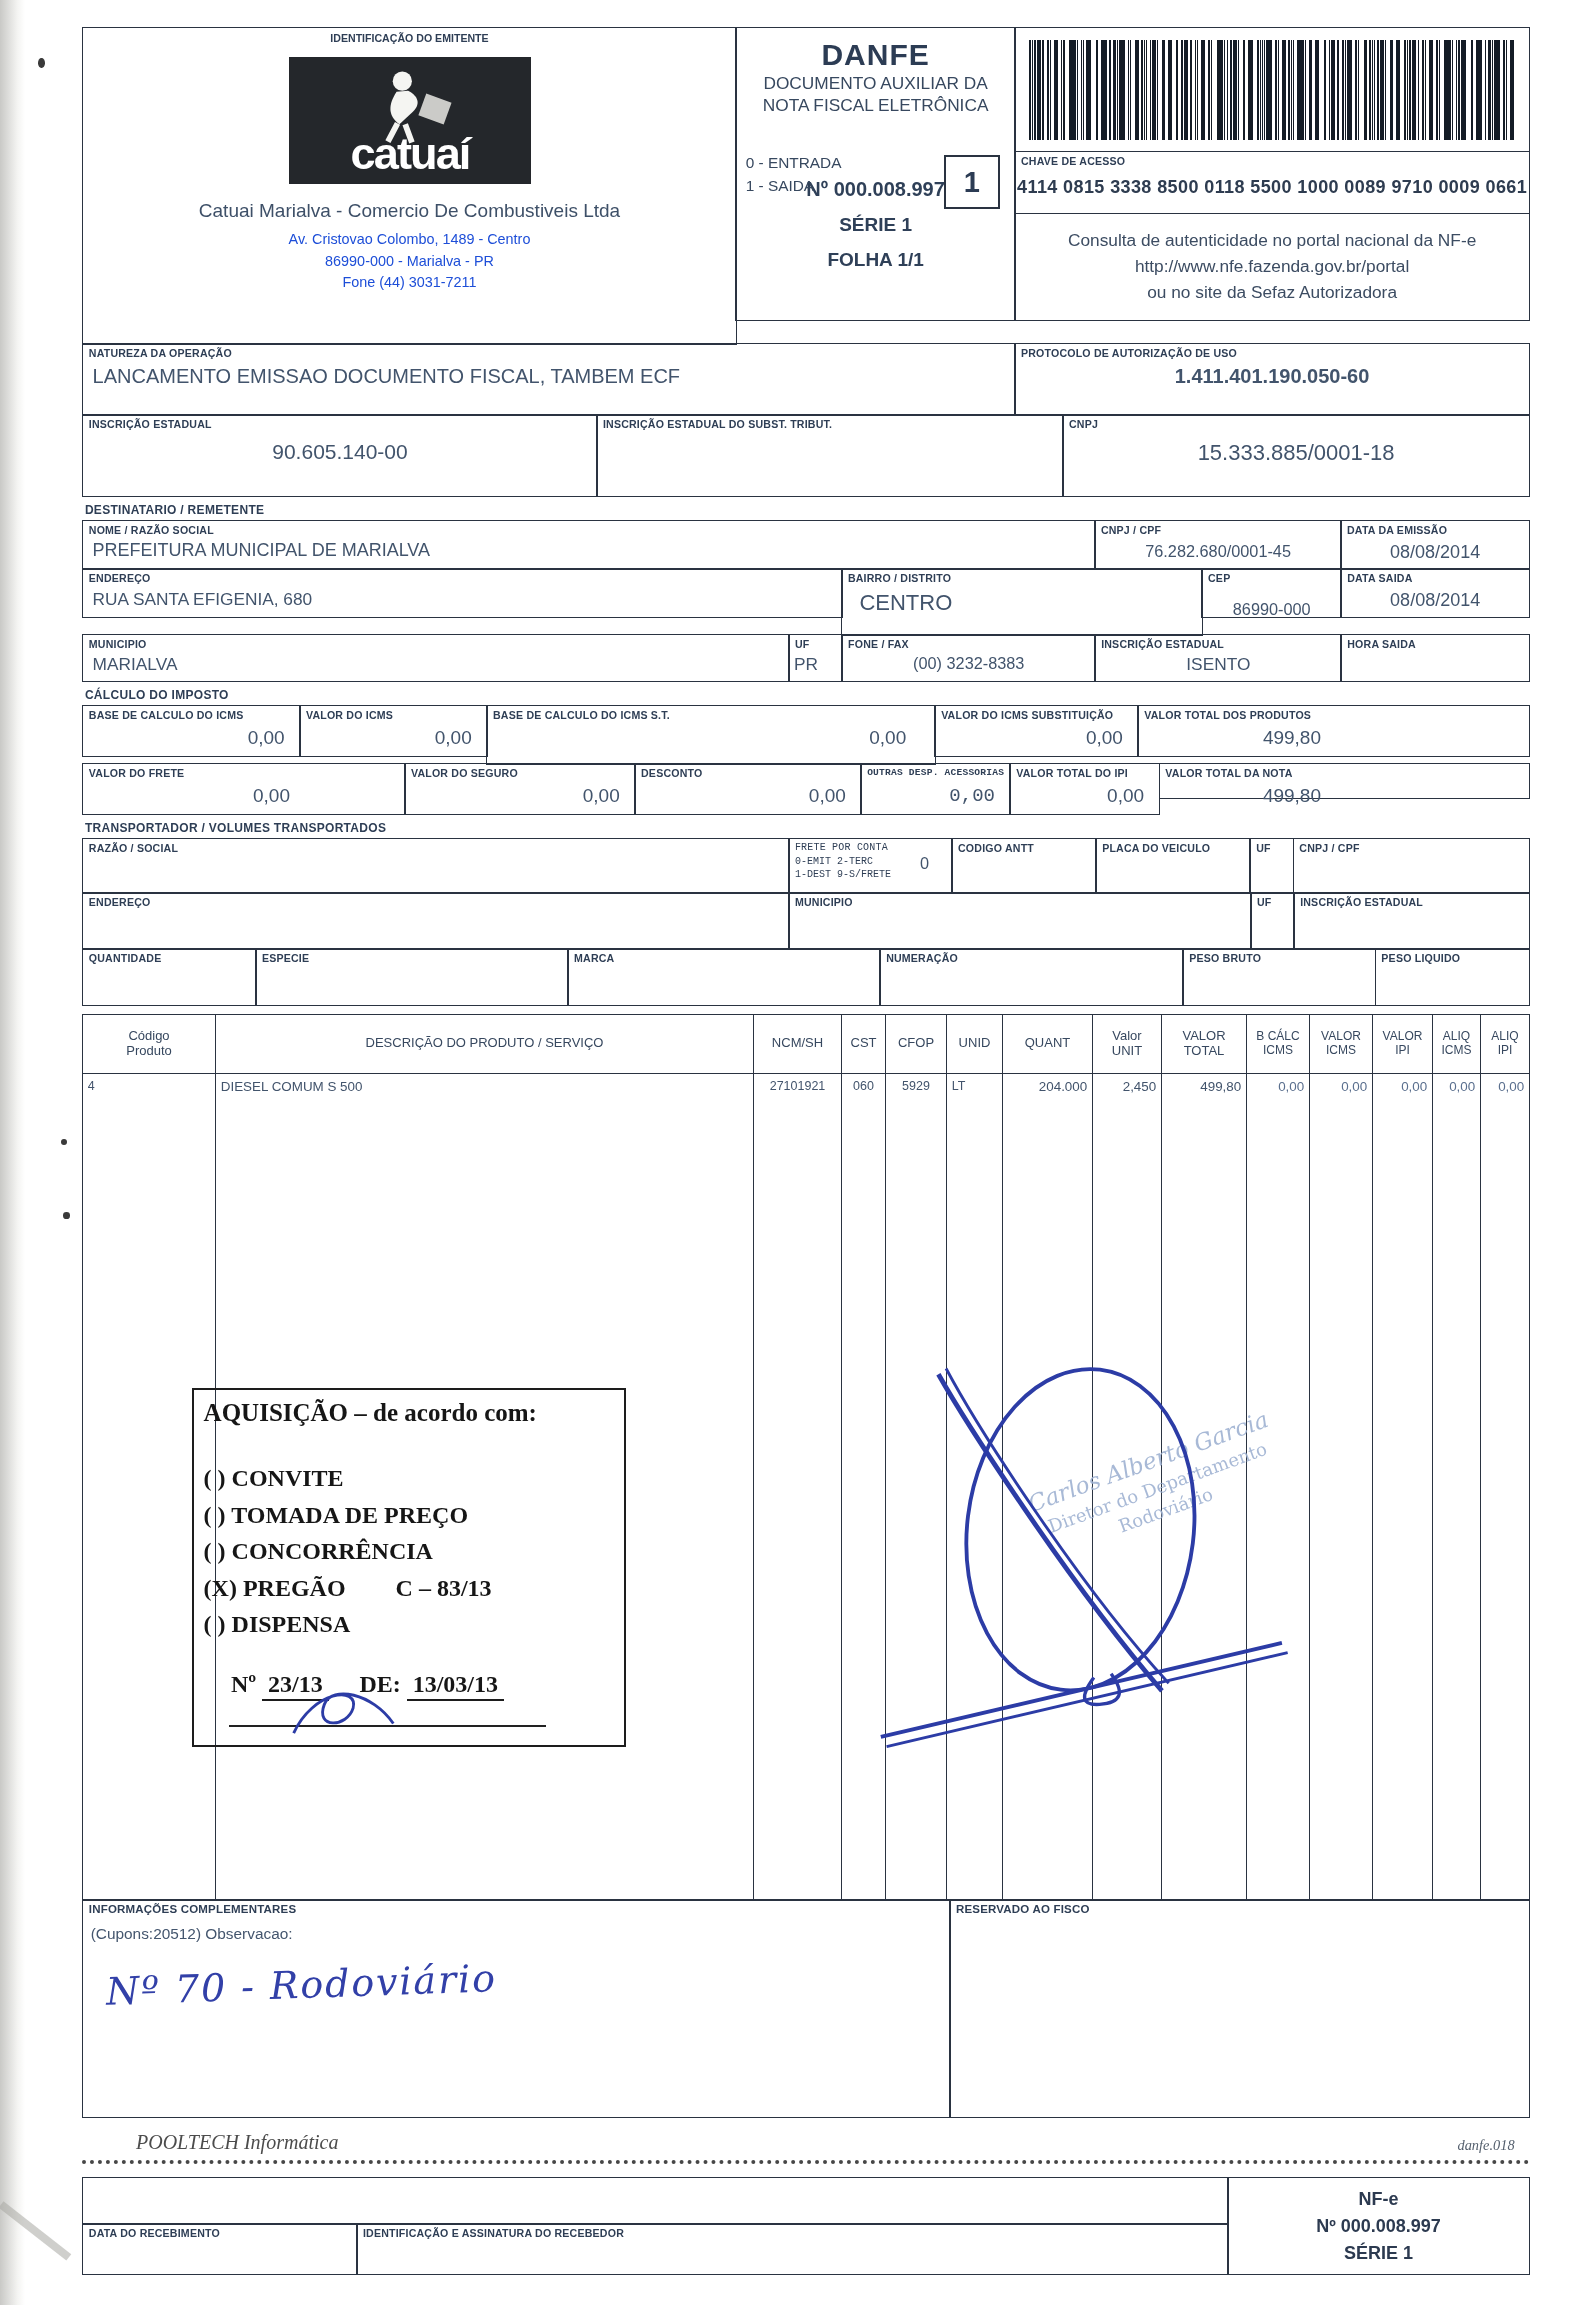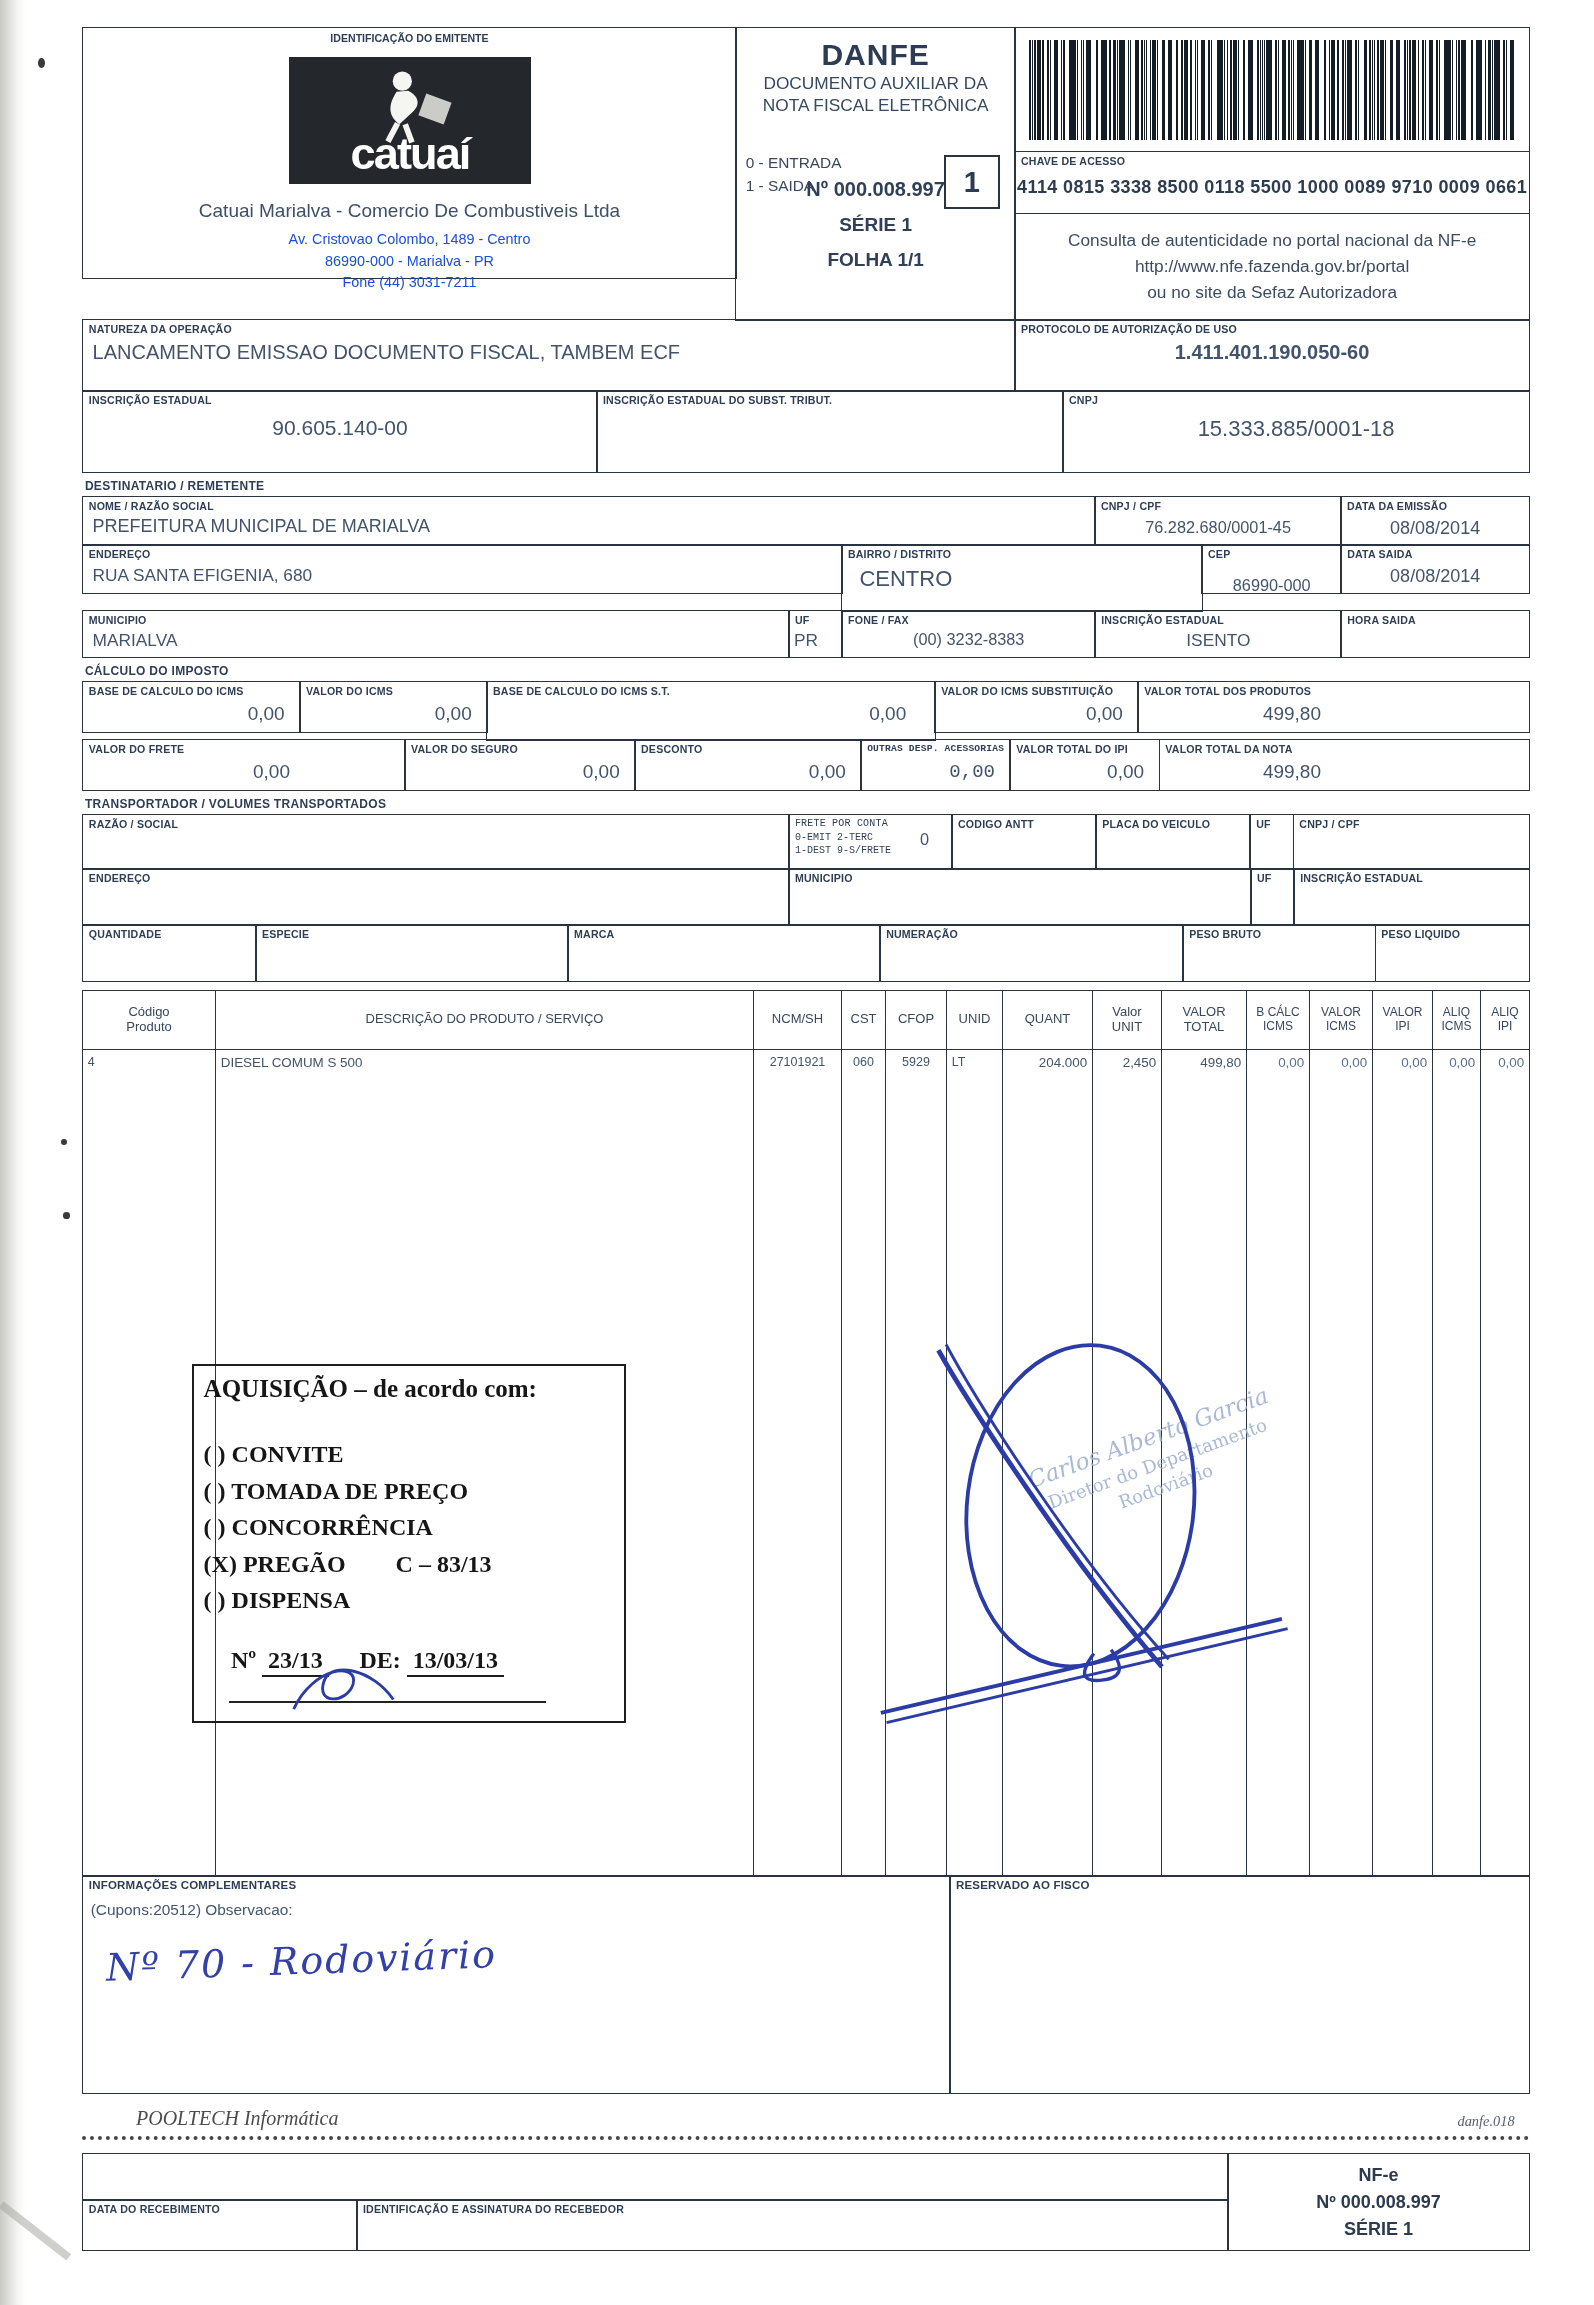--- a/index.html
+++ b/index.html
@@ -16,21 +16,21 @@
   .cell{position:relative;border:1.9px solid #2a3341;margin-left:-1.9px;box-sizing:border-box;}
   .cell.cfirst{margin-left:0;}
   .lab{position:absolute;top:2.9px;left:5.8px;font-size:10.6px;font-weight:700;color:#2e3e55;
        white-space:nowrap;letter-spacing:0.2px;}
   .val{display:block;padding-top:21px;font-size:19px;color:#42546c;text-align:center;}
   .val.left{text-align:left;padding-left:9.6px;}
   .val.right{text-align:right;padding-right:15.4px;}
   .val.total-offset{text-align:right;padding-right:208px;}
   .seclab{font-size:12px;font-weight:700;color:#2e3e55;padding:5.8px 0 2.9px 2.9px;letter-spacing:0.3px;}
   
-  .hd-left{flex:0 0 655px;height:252px;}
+  .hd-left{flex:0 0 655px;height:318px;}
   .hd-mid{flex:0 0 281px;height:294px;}
   .hd-right{flex:1;height:294px;display:flex;flex-direction:column;}
   .emit-label{display:block;text-align:center;font-size:10.6px;font-weight:700;color:#2e3e55;padding-top:3.8px;}
   .logo{width:242px;height:127px;margin:13.4px auto 0 auto;background:#24272b;display:block;}
   .emit-name{text-align:center;font-size:19px;color:#3e5068;margin-top:15.4px;}
   .emit-addr{text-align:center;font-size:14.4px;color:#1d4ed8;margin-top:7.7px;line-height:1.5;}
   .danfe-title{text-align:center;font-size:30px;font-weight:700;color:#2c3c54;margin-top:9.6px;letter-spacing:1px;}
   .danfe-sub{text-align:center;font-size:17.3px;color:#37485f;margin:1.9px 13.4px 0 13.4px;line-height:1.25;}
   .es-block{position:absolute;left:9.6px;top:123px;font-size:15.4px;color:#37485f;line-height:1.5;}
   .tipo-box{position:absolute;right:15.4px;top:127px;width:52px;height:50px;border:2.9px solid #2a3341;
@@ -279,21 +279,21 @@
         <span class="val right">0,00</span>
       </div>
       <div class="cell" style="flex:0 0 151px;height:52px;font-family:Liberation Mono, monospace;">
         <span class="lab" style="font-size:9.6px;">OUTRAS DESP. ACESSORIAS</span>
         <span class="val right">0,00</span>
       </div>
       <div class="cell" style="flex:0 0 151px;height:52px;">
         <span class="lab">VALOR TOTAL DO IPI</span>
         <span class="val right">0,00</span>
       </div>
-      <div class="cell" style="flex:1;height:52px;">
+      <div class="cell" style="flex:1;height:36px;">
         <span class="lab">VALOR TOTAL DA NOTA</span>
         <span class="val total-offset">499,80</span>
       </div>
     </div>
 
     <div class="seclab">TRANSPORTADOR / VOLUMES TRANSPORTADOS</div>
     <div class="row first">
       <div class="cell cfirst" style="flex:0 0 708px;height:56px;">
         <span class="lab">RAZÃO / SOCIAL</span>
         <span class="val"></span>

